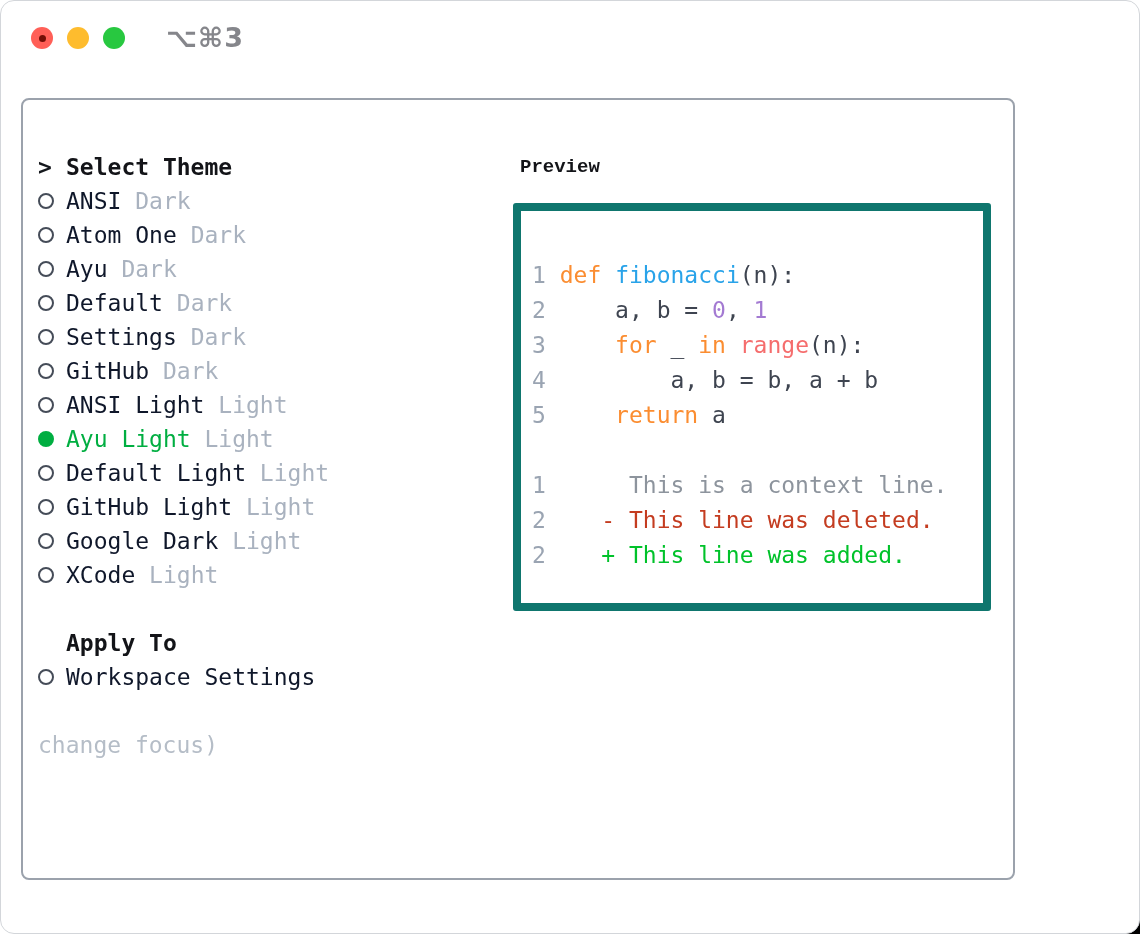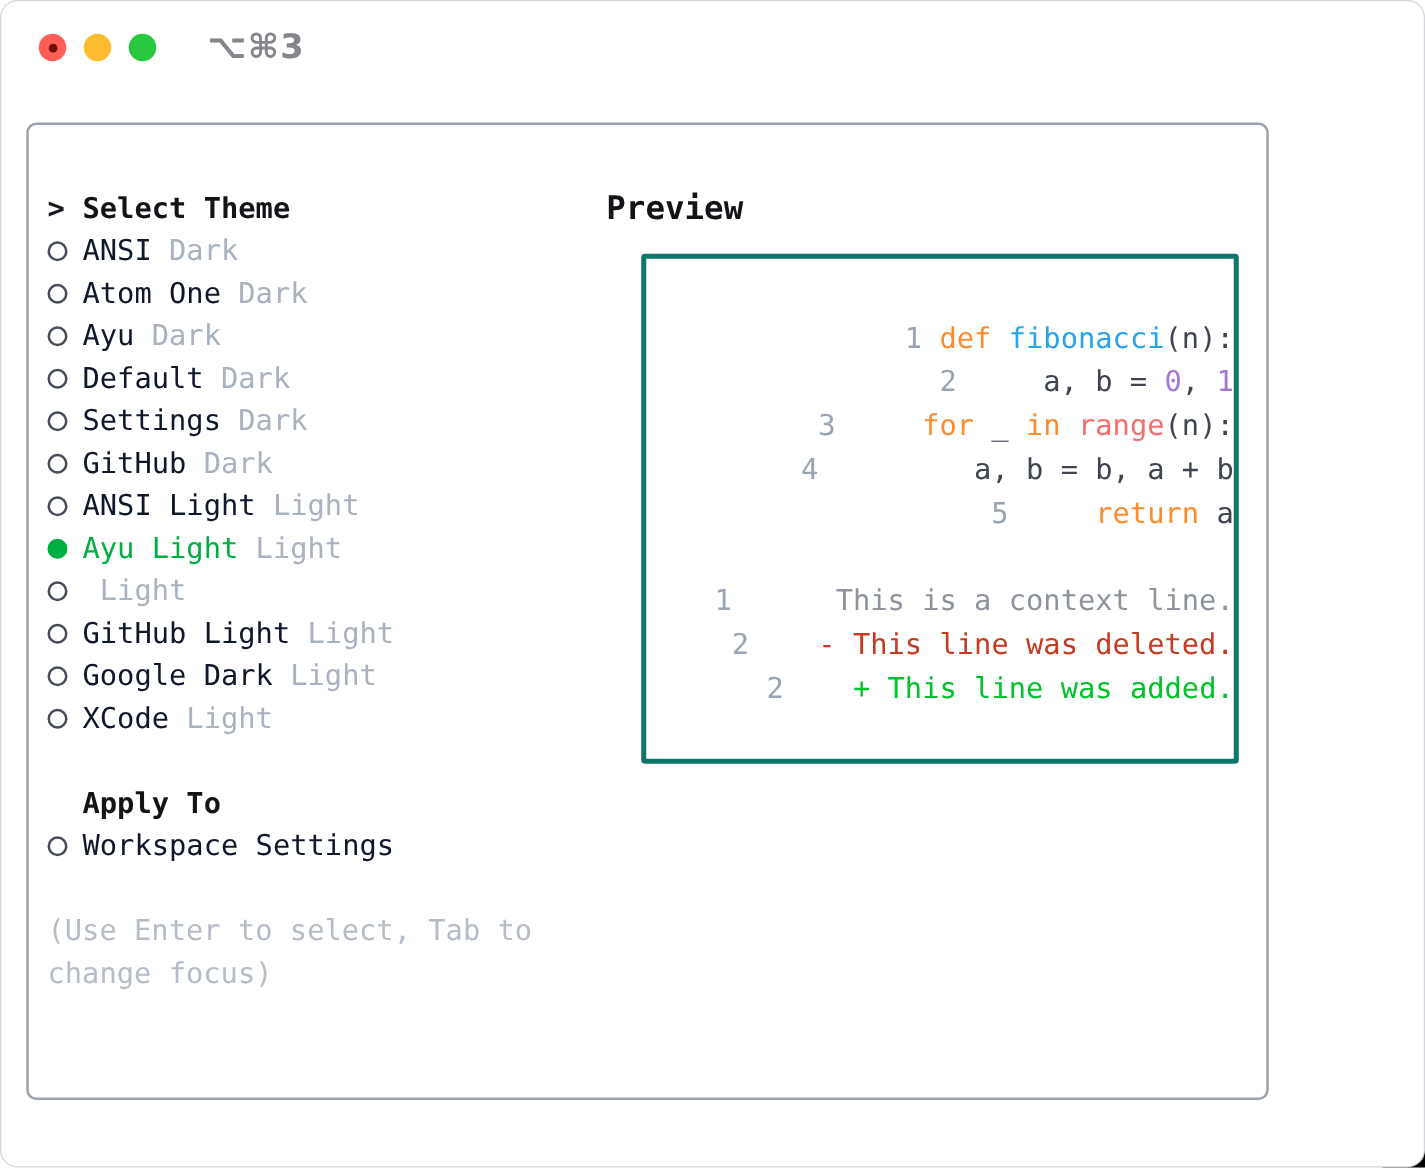--- a/index.html
+++ b/index.html
@@ -42,24 +42,24 @@
   .radio.sel{background:#00ae41;border-color:#00ae41;}
   .prompt{color:#15181d;font-weight:bold;font-size:23px;}
   .hdr{color:#131418;font-weight:bold;}
   .tname{color:#0f172a;}
   .tname.sel{color:#00ae41;}
   .tvariant{color:#a9b2bf;}
   .gap34{height:34px;}
   .help{color:#b5bdc7;line-height:34px;white-space:pre;}
 
   
-  .preview-title{position:absolute;left:462px;top:50px;height:34px;line-height:34px;font-size:26px;color:#131418;font-weight:bold;}
+  .preview-title{position:absolute;left:497px;top:50px;height:34px;line-height:34px;font-size:19px;color:#131418;font-weight:bold;font-family:Liberation Mono, monospace;}
   .preview-box{
     position:absolute;left:490px;top:103px;width:478px;height:408px;
-    border:4px solid #0f766e;border-radius:3px;box-sizing:border-box;background:#fff;overflow:hidden;text-align:right;
+    border:8px solid #0f766e;border-radius:3px;box-sizing:border-box;background:#fff;overflow:hidden;
   }
   pre.code{margin:0;padding:47px 0 0 11px;font-size:23px;line-height:35px;white-space:pre;
     font-family:"DejaVu Sans Mono","Liberation Mono",monospace;}
   .ln{color:#9aa4b2;}
   .kw{color:#fb8d31;}
   .fn{color:#29a3e9;}
   .call{color:#f56d6d;}
   .num{color:#a37ad2;}
   .fg{color:#3e4450;}
   .ctx{color:#8d949d;}
@@ -92,40 +92,39 @@
 
       <div id="theme-list">
           <div class="row"><span class="marker"><span class="radio"></span></span><span class="tname">ANSI</span><span class="tvariant"> Dark</span></div>
           <div class="row"><span class="marker"><span class="radio"></span></span><span class="tname">Atom One</span><span class="tvariant"> Dark</span></div>
           <div class="row"><span class="marker"><span class="radio"></span></span><span class="tname">Ayu</span><span class="tvariant"> Dark</span></div>
           <div class="row"><span class="marker"><span class="radio"></span></span><span class="tname">Default</span><span class="tvariant"> Dark</span></div>
           <div class="row"><span class="marker"><span class="radio"></span></span><span class="tname">Settings</span><span class="tvariant"> Dark</span></div>
           <div class="row"><span class="marker"><span class="radio"></span></span><span class="tname">GitHub</span><span class="tvariant"> Dark</span></div>
           <div class="row"><span class="marker"><span class="radio"></span></span><span class="tname">ANSI Light</span><span class="tvariant"> Light</span></div>
           <div class="row"><span class="marker"><span class="radio sel"></span></span><span class="tname sel">Ayu Light</span><span class="tvariant"> Light</span></div>
-          <div class="row"><span class="marker"><span class="radio"></span></span><span class="tvariant"> Light</span></div>
+          <div class="row"><span class="marker"><span class="radio"></span></span><span class="tname">Default Light</span><span class="tvariant"> Light</span></div>
           <div class="row"><span class="marker"><span class="radio"></span></span><span class="tname">GitHub Light</span><span class="tvariant"> Light</span></div>
           <div class="row"><span class="marker"><span class="radio"></span></span><span class="tname">Google Dark</span><span class="tvariant"> Light</span></div>
           <div class="row"><span class="marker"><span class="radio"></span></span><span class="tname">XCode</span><span class="tvariant"> Light</span></div>
         </div>
 
       <div class="gap34"></div>
 
       <div class="row">
         <span class="marker"></span>
         <span class="hdr">Apply To</span>
       </div>
 
       <div id="apply-list">
           <div class="row"><span class="marker"><span class="radio"></span></span><span class="tname">Workspace Settings</span></div>
         </div>
 
       <div class="gap34"></div>
 
-      <div class="help">(Use Enter to select, Tab to</div>
       <div class="help">change focus)</div>
     </div>
 
     <div class="preview-title">Preview</div>
 
     <div class="preview-box">
       <pre class="code" id="preview-code"><span class="ln">1</span><span class="fg"> </span><span class="kw">def</span><span class="fg"> </span><span class="fn">fibonacci</span><span class="fg">(n):</span>
 <span class="ln">2</span><span class="fg">     a, b = </span><span class="num">0</span><span class="fg">, </span><span class="num">1</span>
 <span class="ln">3</span><span class="fg">     </span><span class="kw">for</span><span class="fg"> _ </span><span class="kw">in</span><span class="fg"> </span><span class="call">range</span><span class="fg">(n):</span>
 <span class="ln">4</span><span class="fg">         a, b = b, a + b</span>

